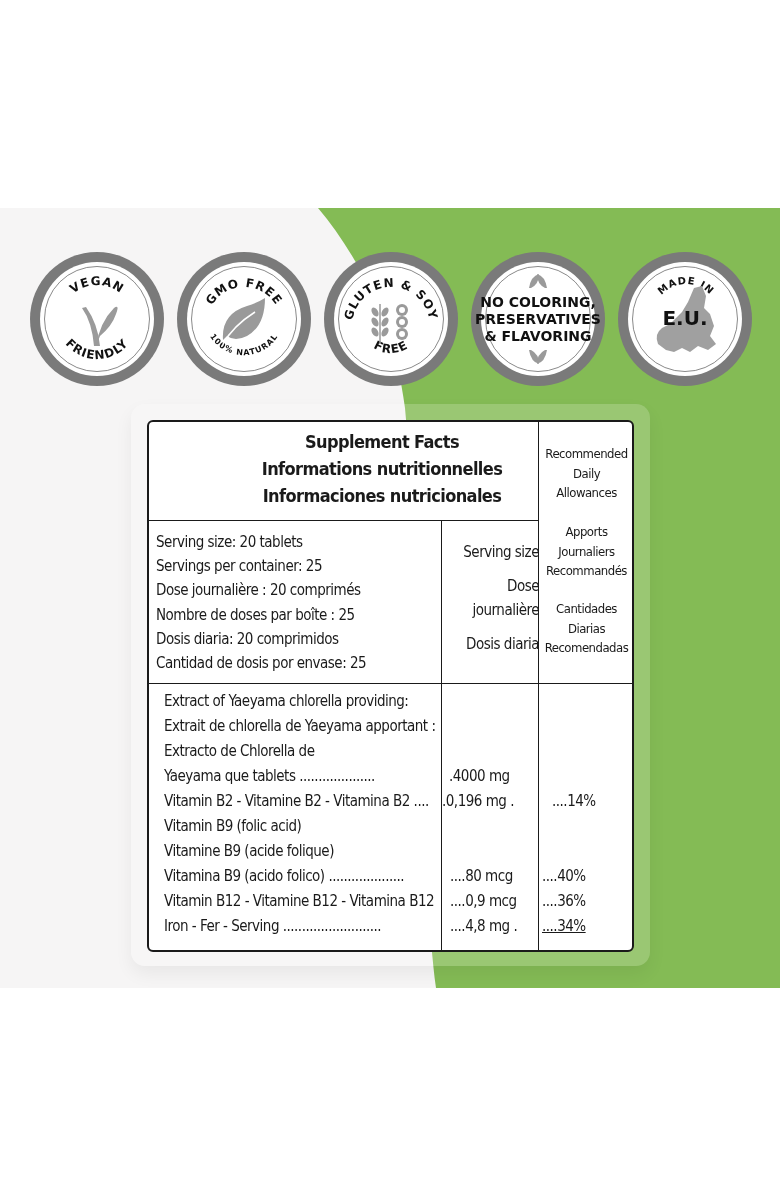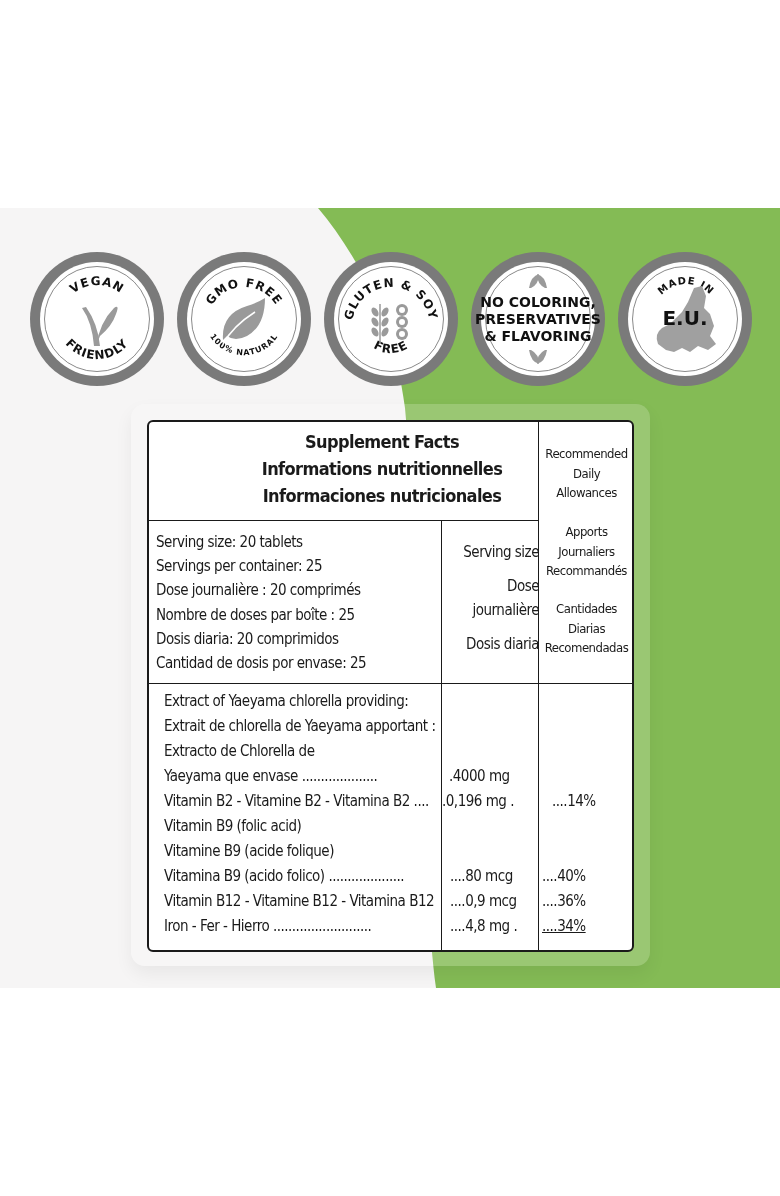--- a/index.html
+++ b/index.html
@@ -242,21 +242,21 @@
     <div class="row" style="top:267px;">
       <span class="label">Extract of Yaeyama chlorella providing:</span>
     </div>
     <div class="row" style="top:292px;">
       <span class="label">Extrait de chlorella de Yaeyama apportant :</span>
     </div>
     <div class="row" style="top:317px;">
       <span class="label">Extracto de Chlorella de</span>
     </div>
     <div class="row" style="top:342px;">
-      <span class="label">Yaeyama que envase ....................</span>
+      <span class="label">Yaeyama que tablets ....................</span>
       <span class="amount" style="left:293px;">.4000  mg</span>
     </div>
     <div class="row" style="top:367px;">
       <span class="label">Vitamin B2 - Vitamine B2 - Vitamina B2  ....</span>
       <span class="amount" style="left:286px;">.0,196  mg  .</span>
       <span class="rda" style="left:396px;">....14%</span>
     </div>
     <div class="row" style="top:392px;">
       <span class="label">Vitamin B9 (folic acid)</span>
     </div>
@@ -267,18 +267,18 @@
       <span class="label">Vitamina B9 (acido folico) ....................</span>
       <span class="amount" style="left:294px;">....80  mcg</span>
       <span class="rda" style="left:386px;">....40%</span>
     </div>
     <div class="row" style="top:467px;">
       <span class="label">Vitamin B12 - Vitamine B12 - Vitamina B12</span>
       <span class="amount" style="left:294px;">....0,9  mcg</span>
       <span class="rda" style="left:386px;">....36%</span>
     </div>
     <div class="row" style="top:492px;">
-      <span class="label">Iron - Fer - Hierro  ..........................</span>
+      <span class="label">Iron - Fer - Serving  ..........................</span>
       <span class="amount" style="left:294px;">....4,8  mg  .</span>
       <span class="rda" style="left:386px;text-decoration:underline;">....34%</span>
     </div>
   </div>
 </div>
 
 </body></html>

